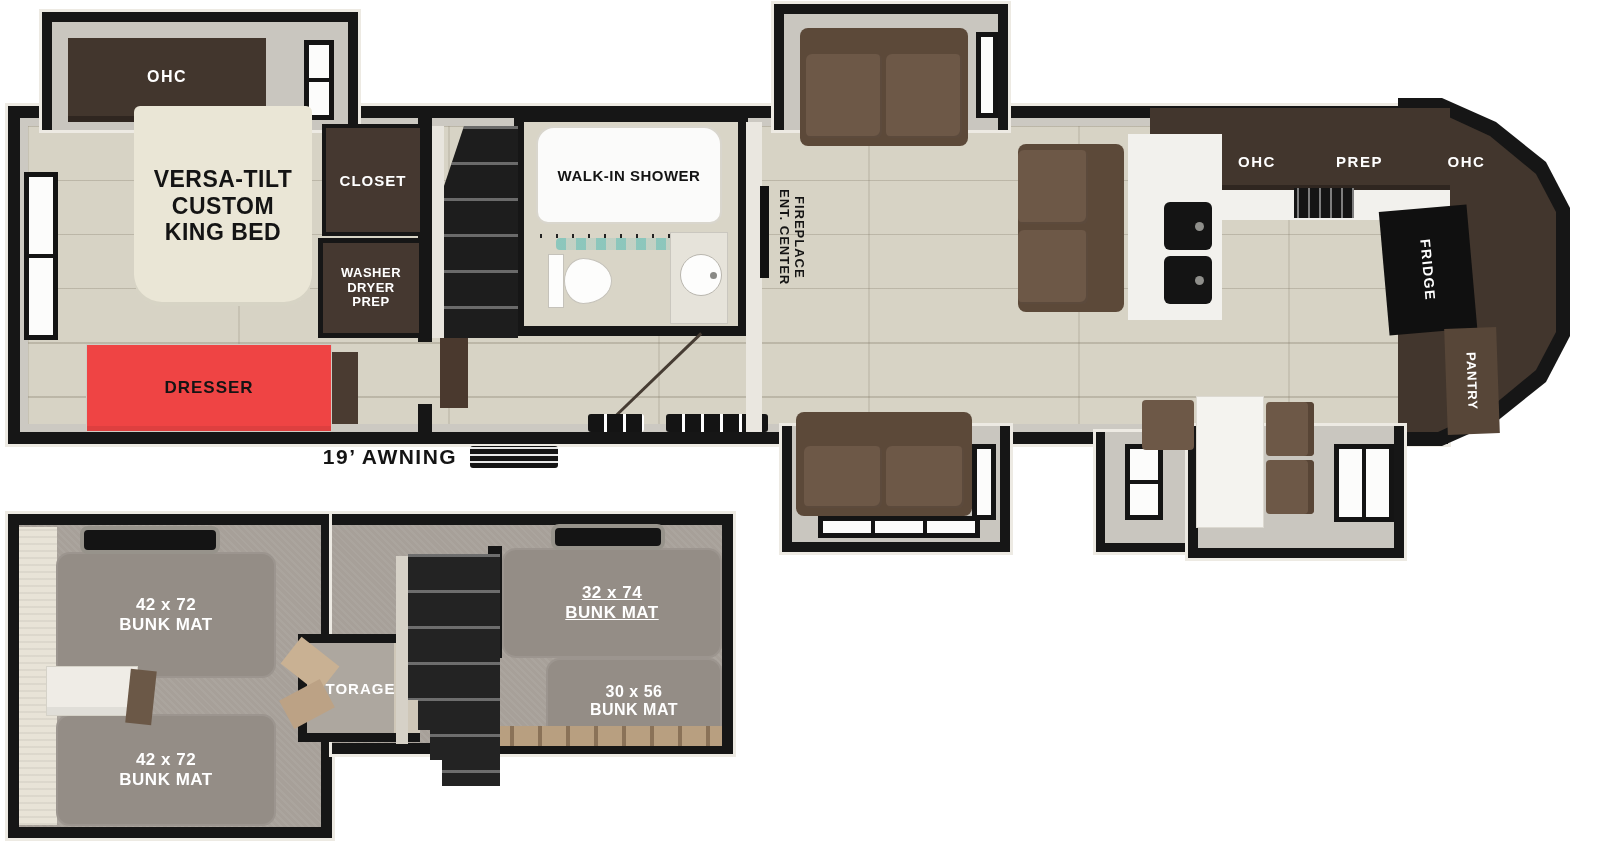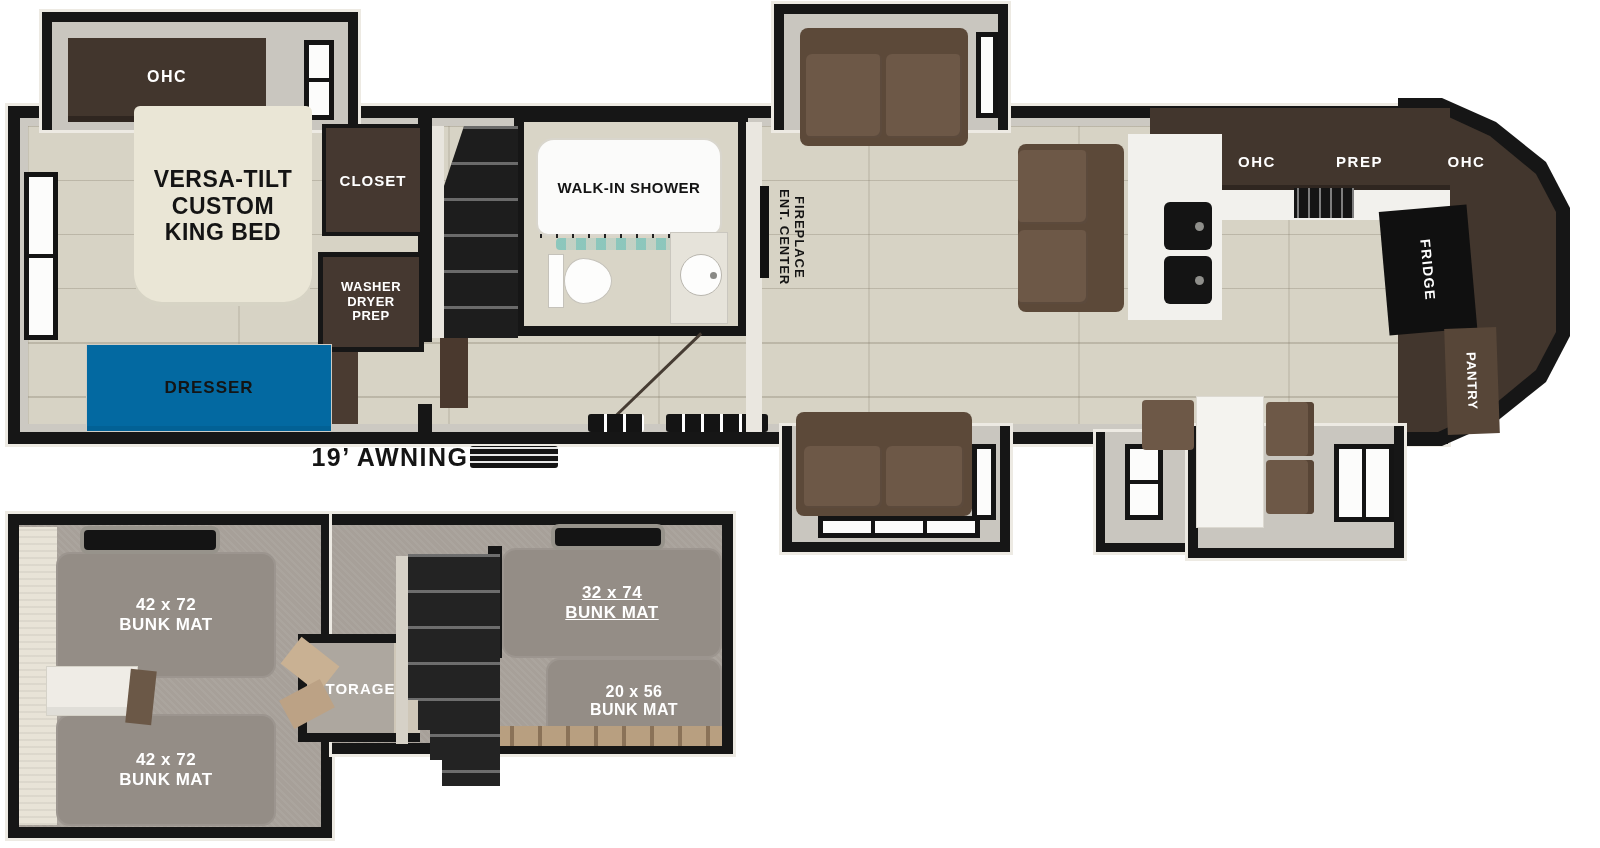--- a/index.html
+++ b/index.html
@@ -95,45 +95,45 @@
   <div class="abs cent" style="left:134px; top:106px; width:178px; height:200px; background:#eae6d6; border-radius:6px 6px 28px 28px; box-shadow:inset 0 -4px 0 rgba(0,0,0,.08); z-index:5;">
     <span class="lbl pre" style="font-size:23px; letter-spacing:.5px;">VERSA-TILT
 CUSTOM
 KING BED</span>
   </div>
 
   <div class="abs cent" style="left:322px; top:124px; width:102px; height:112px; background:#453830; border:4px solid #161616; z-index:5;">
     <span class="lbl w" style="font-size:15px; letter-spacing:1px;">CLOSET</span>
   </div>
 
-  <div class="abs cent" style="left:318px; top:252px; width:106px; height:100px; background:#453830; border:5px solid #161616; z-index:5;">
+  <div class="abs cent" style="left:318px; top:238px; width:106px; height:100px; background:#453830; border:5px solid #161616; z-index:5;">
     <span class="lbl w pre" style="font-size:13px; letter-spacing:.5px;">WASHER
 DRYER
 PREP</span>
   </div>
 
-  <div class="abs cent" style="left:86px; top:344px; width:246px; height:88px; background:#0369a1; border:1px solid #cfccc4; box-shadow:inset 0 -5px 0 rgba(0,0,0,.07); z-index:5;">
+  <div class="abs cent" style="left:86px; top:344px; width:246px; height:88px; background:#ef4444; border:1px solid #cfccc4; box-shadow:inset 0 -5px 0 rgba(0,0,0,.07); z-index:5;">
     <span class="lbl" style="font-size:17px; letter-spacing:1px;">DRESSER</span>
   </div>
   <div class="abs" style="left:332px; top:352px; width:26px; height:72px; background:#4a3b31; z-index:5;"></div>
 
   <div class="abs" style="left:418px; top:118px; width:14px; height:224px; background:#161616; z-index:4;"></div>
   <div class="abs" style="left:418px; top:404px; width:14px; height:30px; background:#161616; z-index:4;"></div>
 
   <div class="abs cent" style="left:262px; top:444px; width:256px; height:26px; z-index:5;">
-    <span class="lbl" style="font-size:25px; letter-spacing:1.5px;">19’ AWNING</span>
+    <span class="lbl" style="font-size:21px; letter-spacing:1.5px;">19’ AWNING</span>
   </div>
 
   <div class="abs" style="left:432px; top:126px; width:12px; height:212px; background:#e8e5de; z-index:5;"></div>
   <div class="abs steps" style="left:444px; top:126px; width:74px; height:212px; background-color:#1d1d1d; z-index:5;
               clip-path:polygon(20px 0px, 74px 0px, 74px 212px, 0px 212px, 0px 60px);"></div>
   <div class="abs" style="left:440px; top:338px; width:28px; height:70px; background:#4a392e; z-index:5;"></div>
 
   <div class="abs" style="left:514px; top:112px; width:234px; height:224px; border:10px solid #161616; background:#d9d5c7; z-index:4;">
-    <div class="abs cent" style="left:12px; top:16px; width:186px; height:98px; background:#fbfbfa; border:2px solid #d9d6cd; border-radius:18px 18px 12px 12px;">
+    <div class="abs cent" style="left:12px; top:4px; width:186px; height:98px; background:#fbfbfa; border:2px solid #d9d6cd; border-radius:18px 18px 12px 12px;">
       <span class="lbl" style="font-size:15px; letter-spacing:.5px;">WALK-IN SHOWER</span>
     </div>
     <div class="abs" style="left:16px; top:112px; width:182px; height:4px; background-image:repeating-linear-gradient(90deg,#222 0 2px, transparent 2px 16px);"></div>
     <div class="abs" style="left:32px; top:116px; width:164px; height:12px; border-radius:4px;
                 background-image:repeating-linear-gradient(90deg, rgba(126,196,186,.85) 0 10px, rgba(126,196,186,.25) 10px 20px);"></div>
     <div class="abs" style="left:24px; top:132px; width:16px; height:54px; background:#fdfdfc; border:1px solid #c5c2ba;"></div>
     <div class="abs" style="left:40px; top:136px; width:48px; height:46px; background:#fdfdfc; border:1px solid #c5c2ba; border-radius:40% 60% 60% 40% / 50%;"></div>
     <div class="abs" style="left:146px; top:110px; width:58px; height:92px; background:#e6e3da; border:1px solid #cac7bf;"></div>
     <div class="abs" style="left:156px; top:132px; width:42px; height:42px; background:#fdfdfc; border:1px solid #b9b6ae; border-radius:50%;"></div>
     <div class="abs" style="left:186px; top:150px; width:7px; height:7px; background:#8a8a86; border-radius:50%;"></div>
@@ -231,19 +231,19 @@
   <div class="abs" style="left:396px; top:556px; width:12px; height:188px; background:#d6d1c7; z-index:5;"></div>
   <div class="abs steps" style="left:408px; top:554px; width:92px; height:232px; background-color:#232323; z-index:6;
               clip-path:polygon(0px 0px, 92px 0px, 92px 232px, 34px 232px, 34px 206px, 22px 206px, 22px 176px, 10px 176px, 10px 146px, 0px 146px);"></div>
 
   <div class="abs" style="left:488px; top:546px; width:14px; height:112px; background:#161616; z-index:4;"></div>
   <div class="abs mat cent" style="left:502px; top:548px; width:220px; height:110px; z-index:3;">
     <span class="lbl w pre" style="font-size:17px; letter-spacing:.5px;text-decoration:underline;">32 x 74
 BUNK MAT</span>
   </div>
   <div class="abs mat cent" style="left:546px; top:658px; width:176px; height:86px; z-index:3;">
-    <span class="lbl w pre" style="font-size:16px; letter-spacing:.5px;">20 x 56
+    <span class="lbl w pre" style="font-size:16px; letter-spacing:.5px;">30 x 56
 BUNK MAT</span>
   </div>
   <div class="abs" style="left:482px; top:726px; width:240px; height:20px; background-color:#b89f80; z-index:5;
               background-image:repeating-linear-gradient(90deg, #8a7258 0 4px, transparent 4px 28px);"></div>
 
 </div>
 
 </body></html>

